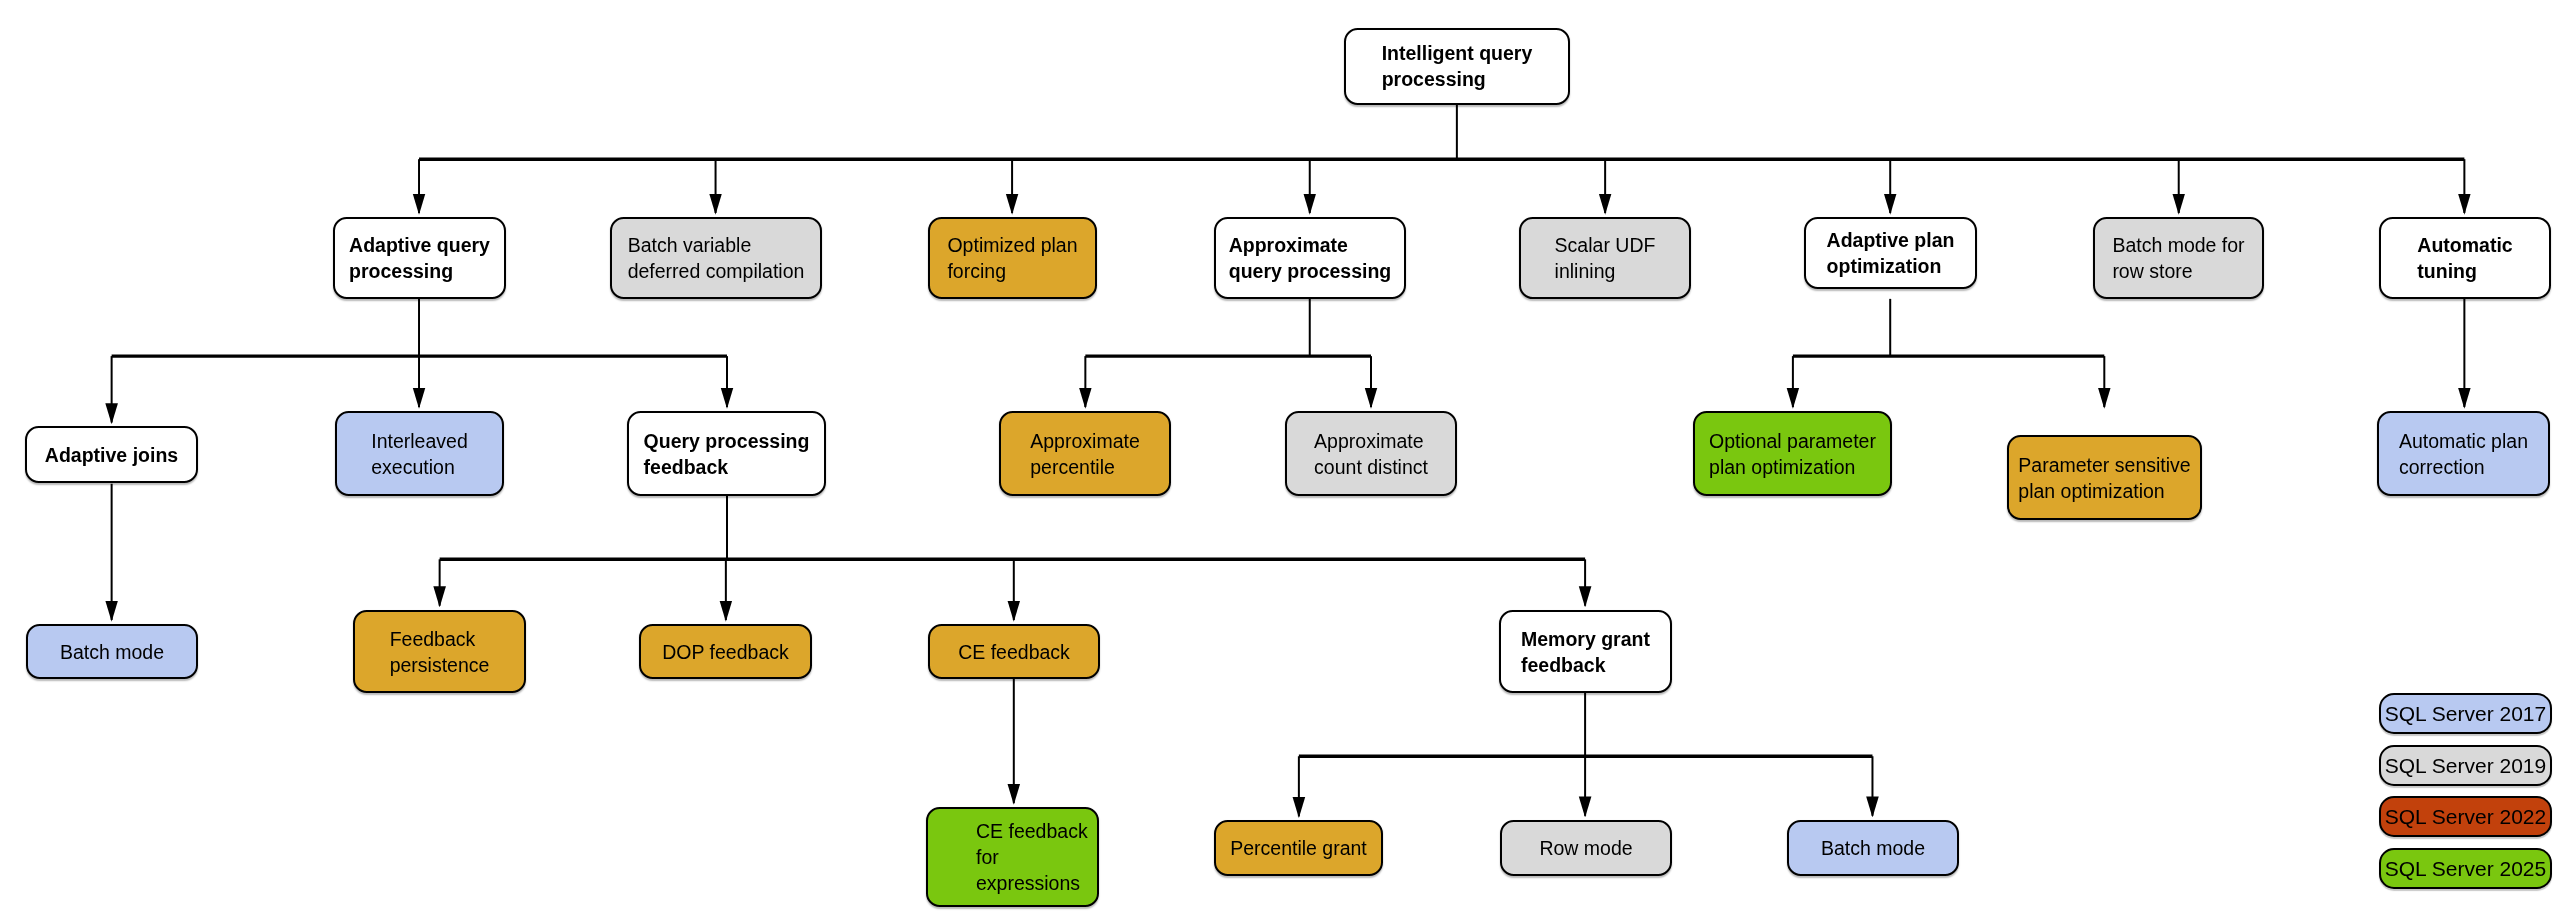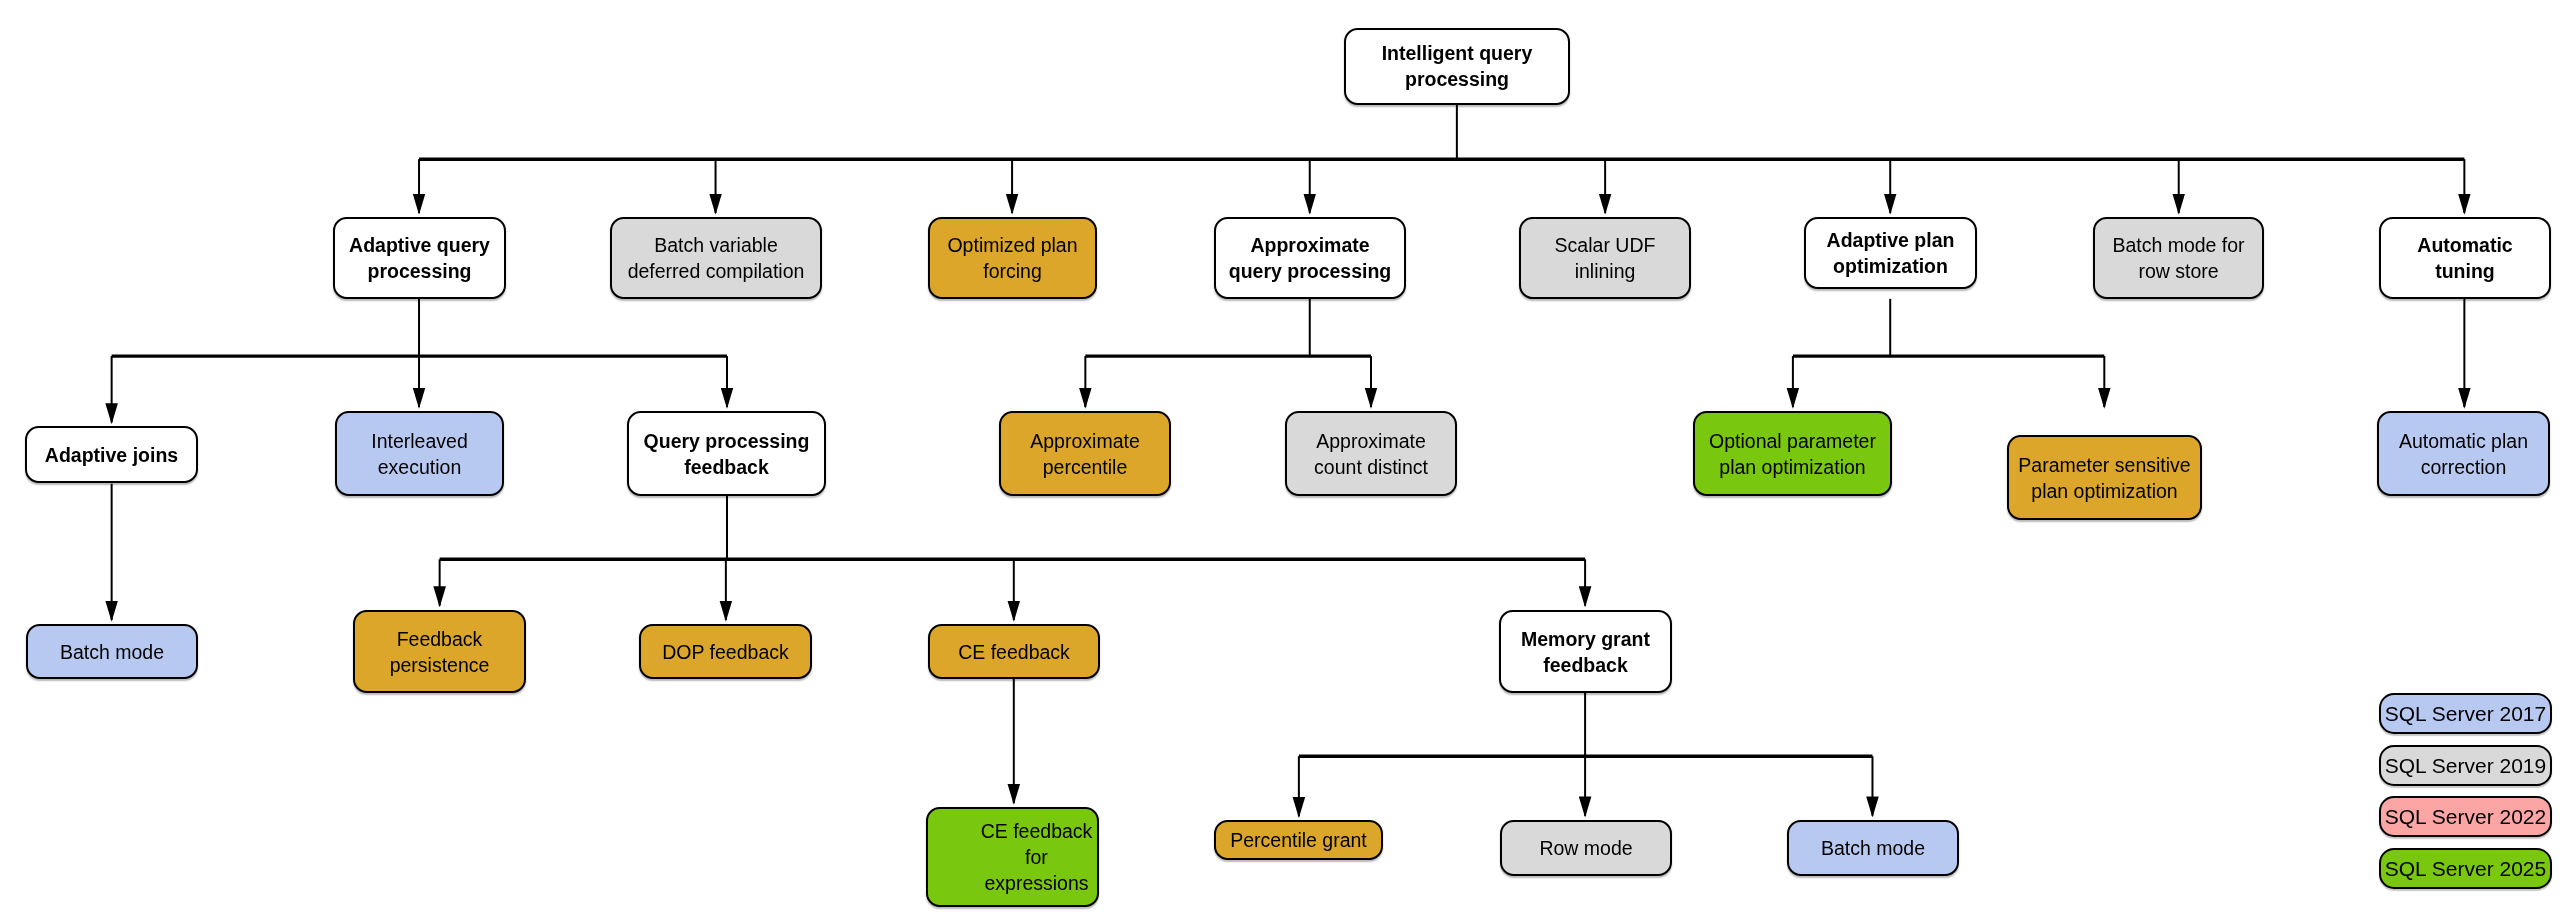--- a/index.html
+++ b/index.html
@@ -13,21 +13,20 @@
   }
   #edges { position: absolute; left: 0; top: 0; }
   .node {
     position: absolute;
     box-sizing: border-box;
     border: 2.3px solid #000000;
     border-radius: 13.7px;
     display: flex;
     align-items: center;
     justify-content: center;
-    text-align: center;
     white-space: pre-line;
     font-size: 19.5px;
     line-height: 26px;
     color: #000000;
     box-shadow: 0 1.7px 1.7px rgba(0,0,0,0.28);
     background: #ffffff;
   }
   .node.parent { font-weight: bold; }
   .legend-item {
     position: absolute;
@@ -128,24 +127,24 @@
 correction</div>
       <div class="node" style="left: 26px; top: 624px; width: 172px; height: 55px; background: rgb(184, 201, 241);">Batch mode</div>
       <div class="node" style="left: 353px; top: 610px; width: 173px; height: 83px; background: rgb(220, 166, 43);">Feedback
 persistence</div>
       <div class="node" style="left: 639px; top: 624px; width: 173px; height: 55px; background: rgb(220, 166, 43);">DOP feedback</div>
       <div class="node" style="left: 928px; top: 624px; width: 172px; height: 55px; background: rgb(220, 166, 43);">CE feedback</div>
       <div class="node parent" style="left: 1499px; top: 610px; width: 173px; height: 83px; background: rgb(255, 255, 255);">Memory grant
 feedback</div>
       <div class="node" style="left: 926px; top: 807px; width: 173px; height: 100px; background: rgb(122, 199, 15); padding-left: 48px;">CE feedback for
 expressions</div>
-      <div class="node" style="left: 1214px; top: 820px; width: 169px; height: 40px; background: rgb(220, 166, 43);">Percentile grant</div>
+      <div class="node" style="left: 1214px; top: 820px; width: 169px; height: 56px; background: rgb(220, 166, 43);">Percentile grant</div>
       <div class="node" style="left: 1500px; top: 820px; width: 172px; height: 56px; background: rgb(217, 217, 217);">Row mode</div>
       <div class="node" style="left: 1787px; top: 820px; width: 172px; height: 56px; background: rgb(184, 201, 241);">Batch mode</div>
     </div>
   <div id="legend">
       <div class="legend-item" style="left: 2379px; top: 693px; width: 173px; height: 41px; background: rgb(184, 201, 241);">SQL Server 2017</div>
       <div class="legend-item" style="left: 2379px; top: 745px; width: 173px; height: 41px; background: rgb(217, 217, 217);">SQL Server 2019</div>
-      <div class="legend-item" style="left: 2379px; top: 796px; width: 173px; height: 41px; background: #fca5a5;">SQL Server 2022</div>
+      <div class="legend-item" style="left: 2379px; top: 796px; width: 173px; height: 41px; background: #c2410c;">SQL Server 2022</div>
       <div class="legend-item" style="left: 2379px; top: 848px; width: 173px; height: 41px; background: rgb(122, 199, 15);">SQL Server 2025</div>
     </div>
 </div>
 
 
 </body></html>

